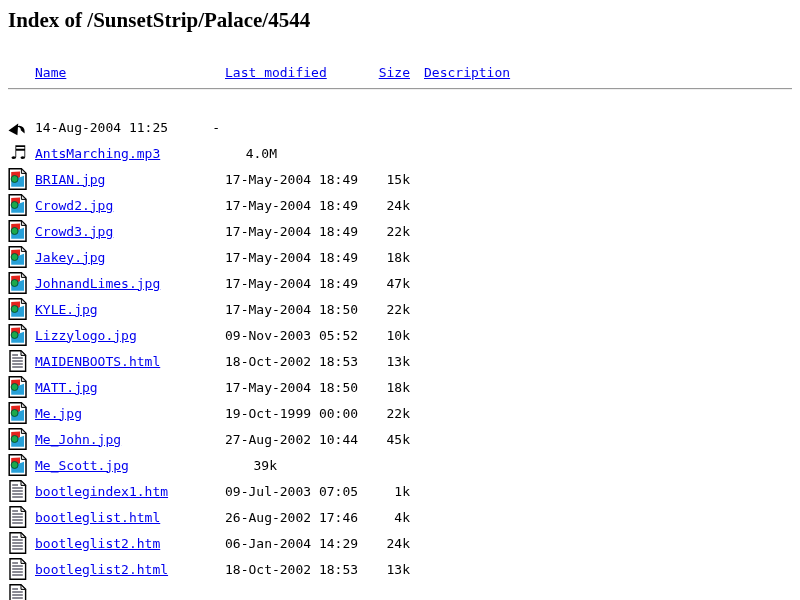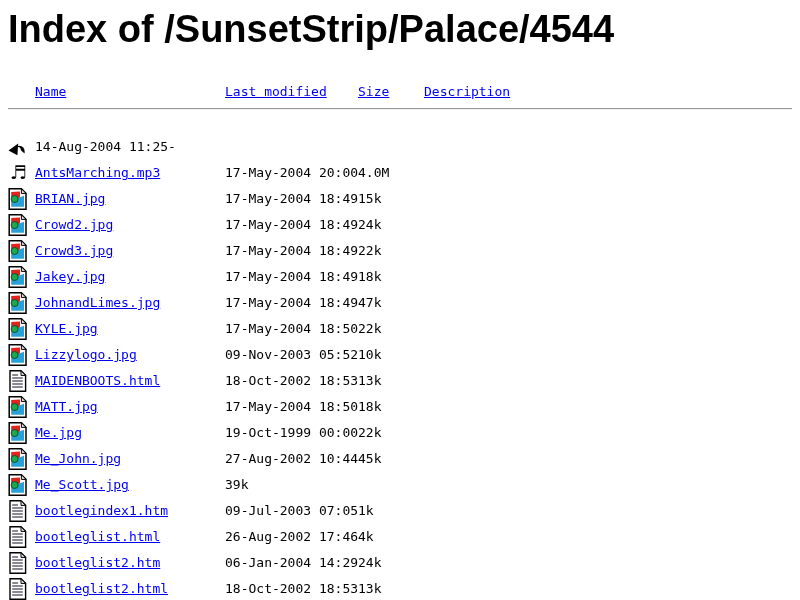--- a/index.html
+++ b/index.html
@@ -8,23 +8,23 @@
   }
   body {
     width: 800px; height: 600px;
     overflow: hidden;
     position: relative;
   }
   .page {
     margin: 8px;
   }
   h1.title {
-    font-family: Liberation Sans, sans-serif;
+    font-family: Liberation Serif, serif;
     font-weight: bold;
-    font-size: 38px;
+    font-size: 21px;
     color: #000000;
     margin: 6px 0 0 0;
     line-height: 1.15;
   }
   .listing {
     font-family: "DejaVu Sans Mono", "Liberation Mono", monospace;
     font-size: 13px;
     color: #000000;
   }
   .listing a {
@@ -53,21 +53,21 @@
   .note-glyph {
     display: block;
     font-family: "DejaVu Sans", sans-serif;
     font-size: 19px;
     line-height: 21px;
     color: #000;
     text-align: center;
   }
   .name-cell { width: 190px; flex: 0 0 auto; overflow: hidden; }
   .date-cell { width: 133px; flex: 0 0 auto; }
-  .size-cell { width: 52px; flex: 0 0 auto; }
+  .size-cell { width: 52px; flex: 0 0 auto; text-align: right; }
   .desc-cell { padding-left: 14px; flex: 0 0 auto; }
   hr.divider {
     border: 0;
     border-top: 1px solid #9a9a9a;
     border-bottom: 1px solid #efefef;
     margin: 3px 0 0 0;
   }
   #rows { margin-top: 24px; }
 </style>
 </head>
@@ -96,21 +96,20 @@
                 <polygon points="0.5,14.5 10.2,7.6 9.4,19.2" fill="#000"></polygon>
               </svg></span></span>
     <span class="cell date-cell">14-Aug-2004 11:25</span>
     <span class="cell size-cell">-</span>
     <span class="cell desc-cell"></span>
   </div>
 
   <div class="frow">
     <span class="cell icon-cell"><span class="icon"><span class="note-glyph">♬</span></span></span>
     <span class="cell name-cell"><a href="#" class="flink">AntsMarching.mp3</a></span>
-    <span class="cell date-cell">17-May-2004 20:00</span>
     <span class="cell size-cell">4.0M</span>
     <span class="cell desc-cell"></span>
   </div>
 
   <div class="frow">
     <span class="cell icon-cell"><span class="icon"><svg width="20" height="22" viewBox="0 0 20 22">
                 <path d="M1.2 0.8 H13.4 L18 5.4 V21.2 H1.2 Z" fill="#ffffff" stroke="#000000" stroke-width="1.5"></path>
                 <polygon points="13.4,0.8 13.4,5.4 18,5.4" fill="#e9e9e9" stroke="#000000" stroke-width="1"></polygon>
                 <polygon points="3.2,4 12,3.6 12,9.6 3.2,12.4" fill="#e3241d"></polygon>
                 <polygon points="3.2,12.4 16,7.8 16,18.8 3.2,18.8" fill="#28a0d8"></polygon>

